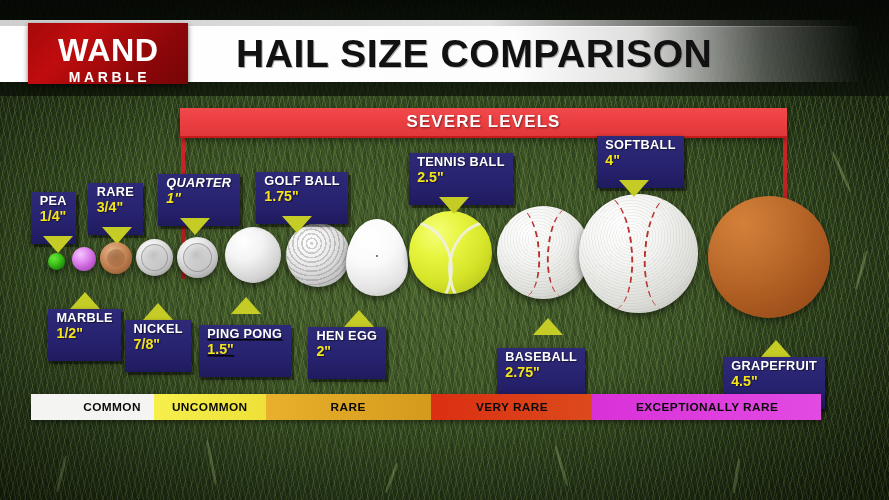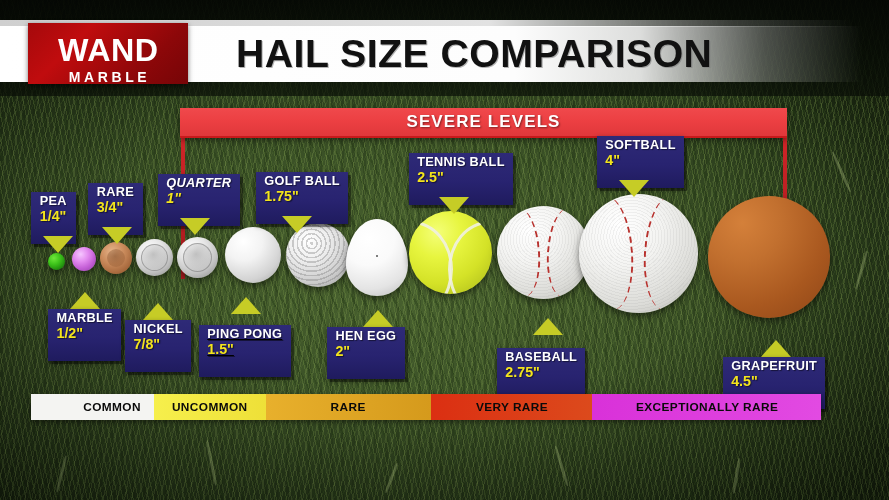--- a/index.html
+++ b/index.html
@@ -237,21 +237,21 @@
   </div>
 
   <div class="cal" style="left:199px;top:297px;">
     <div class="tri up" style="left:32px;top:0px;"></div>
     <div class="box" style="margin-top:28px;text-decoration:underline;">
       <div class="nm">PING PONG</div>
       <div class="sz">1.5"</div>
     </div>
   </div>
 
-  <div class="cal" style="left:327px;top:310px;">
+  <div class="cal" style="left:308px;top:310px;">
     <div class="tri up" style="left:36px;top:0px;"></div>
     <div class="box" style="margin-top:17px;">
       <div class="nm">HEN EGG</div>
       <div class="sz">2"</div>
     </div>
   </div>
 
   <div class="cal" style="left:497px;top:318px;">
     <div class="tri up" style="left:36px;top:0px;"></div>
     <div class="box" style="margin-top:30px;">

